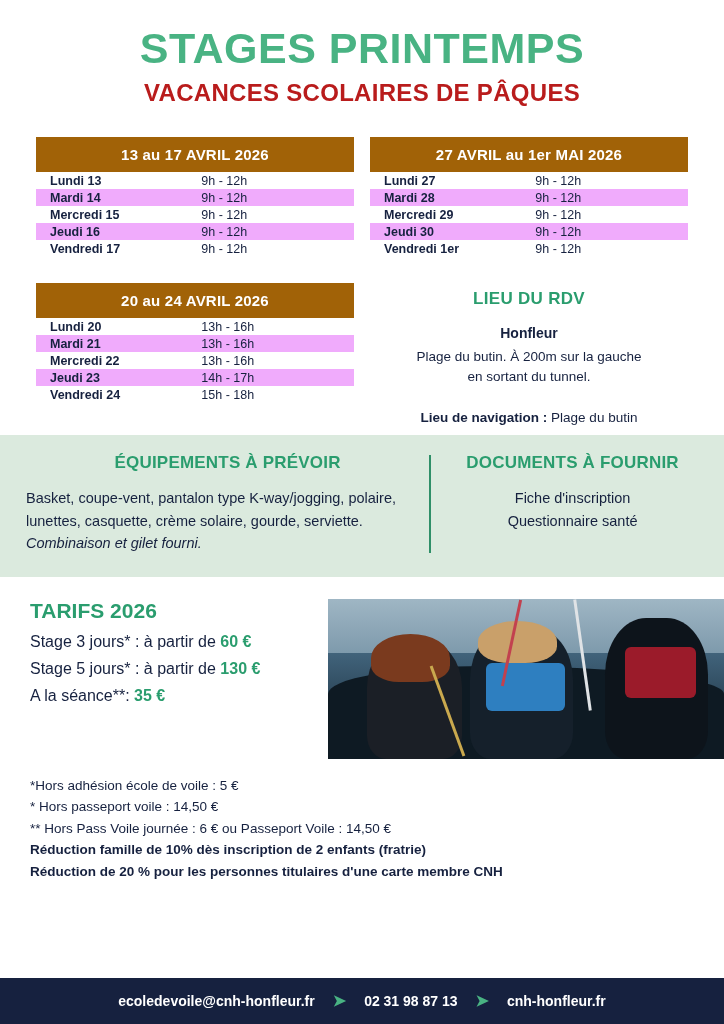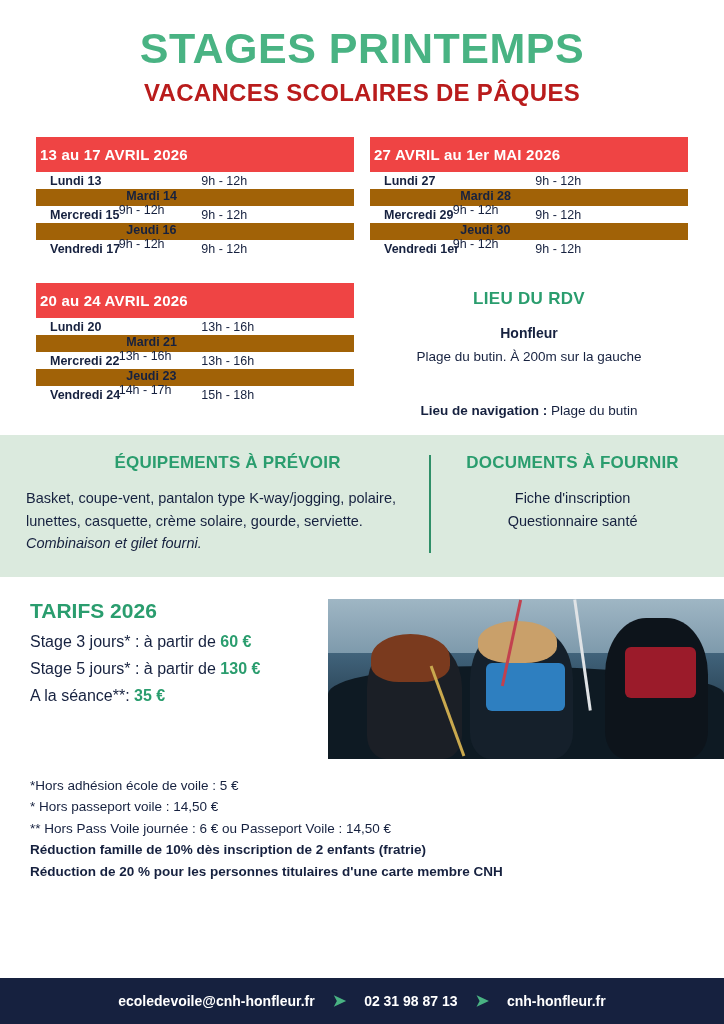--- a/index.html
+++ b/index.html
@@ -34,34 +34,35 @@
   
   .schedules {
     margin-top: 30px;
     padding: 0 28px;
     display: flex;
     flex-wrap: wrap;
   }
   .col { width: 50%; padding: 0 8px; }
   .sched-block { margin-bottom: 26px; }
   .sched-head {
-    background: #ef4444;
+    background: #a16207;
     color: #ffffff;
+    text-align: center;
     font-size: 15px;
     font-weight: 800;
     padding: 9px 4px;
     letter-spacing: 0.2px;
   }
   .sched-row {
     display: flex;
     align-items: center;
     height: 17px;
     font-size: 12.5px;
   }
-  .sched-row.alt { background: #a16207; flex-direction: column; }
+  .sched-row.alt { background: #f0abfc; }
   .sched-day {
     width: 52%;
     padding-left: 14px;
     font-weight: 700;
     color: #16213f;
   }
   .sched-time {
     width: 48%;
     color: #16213f;
     font-weight: 400;
@@ -74,21 +75,21 @@
   }
   .rdv-title {
     color: #2a9d6e;
     font-size: 17px;
     font-weight: 800;
     letter-spacing: 0.3px;
     margin-bottom: 16px;
   }
   .rdv-city { font-size: 14px; font-weight: 800; margin-bottom: 6px; }
   .rdv-text { font-size: 13.5px; line-height: 1.45; }
-  .rdv-nav { margin-top: 36px; font-size: 13.5px; }
+  .rdv-nav { margin-top: 24px; font-size: 13.5px; }
   .rdv-nav b { font-weight: 800; }
 
   
   .band {
     margin-top: 6px;
     background: #dbeade;
     padding: 18px 26px 22px 26px;
     display: flex;
     align-items: flex-start;
   }
@@ -259,20 +260,21 @@
           <div class="sched-time">15h - 18h</div>
         </div>
       </div>
     </div>
 
     <div class="col">
       <div class="rdv">
         <div class="rdv-title">LIEU DU RDV</div>
         <div class="rdv-city">Honfleur</div>
         <div class="rdv-text">Plage du butin. À 200m sur la gauche</div>
+        <div class="rdv-text">en sortant du tunnel.</div>
         <div class="rdv-nav">
           <b>Lieu de navigation :</b>
           <span>Plage du butin</span>
         </div>
       </div>
     </div>
 
   </div>
 
   <div class="band">

